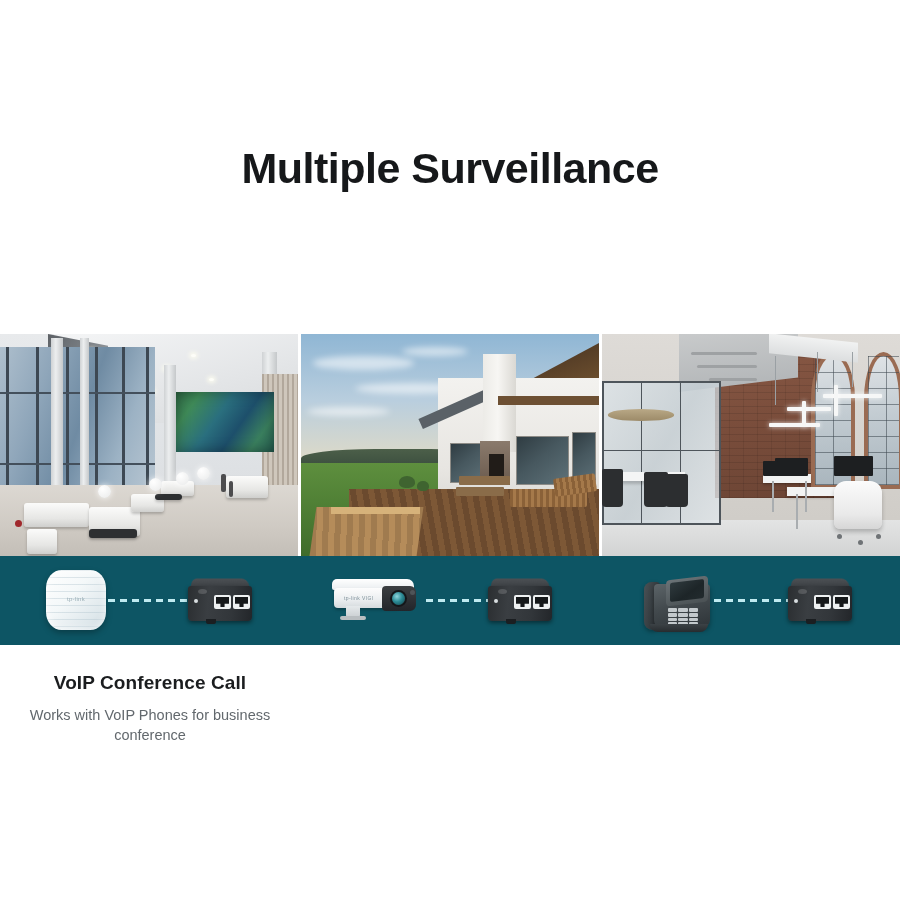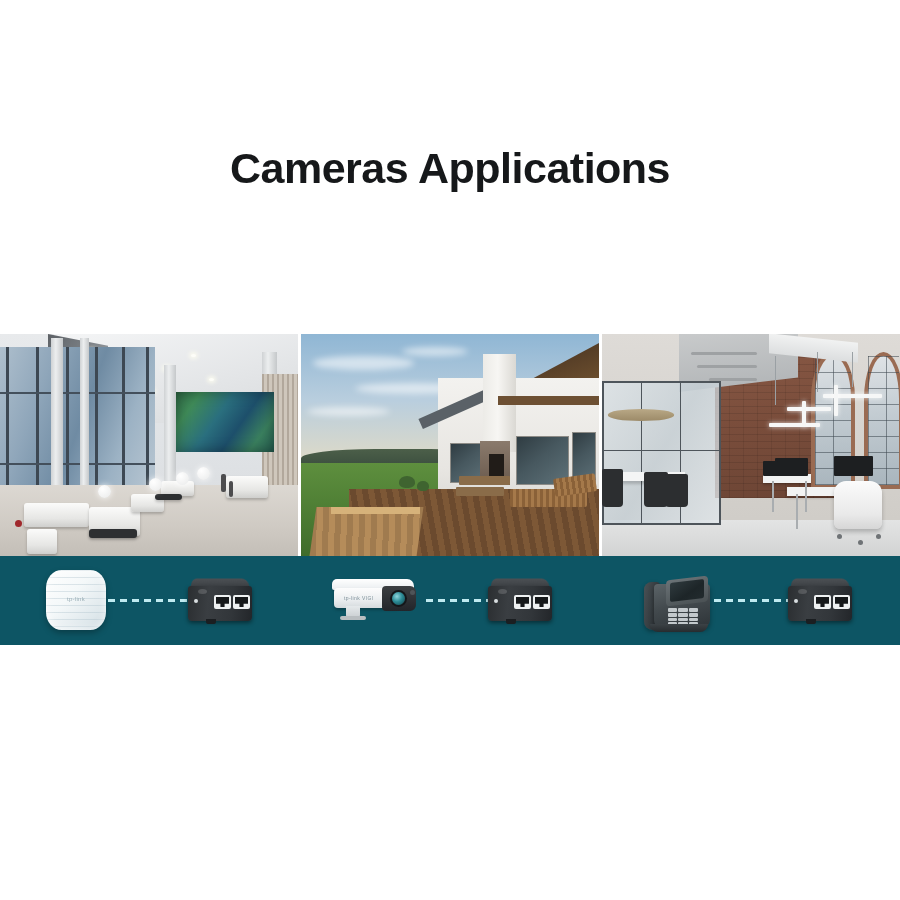--- a/index.html
+++ b/index.html
@@ -462,21 +462,21 @@
     font-size: 14.5px;
     color: #62686d;
     line-height: 20px;
   }
 </style>
 </head>
 <body>
 
 <div id="page">
 
-  <h1 id="page-title">Cameras Applications</h1>
+  <h1 id="page-title">Multiple Surveillance</h1>
 
   <div id="photo-strip">
 
     <div class="photo-panel p1">
       <div class="ceiling"></div>
       <div class="ceiling-edge"></div>
       <div class="downlight" style="left:30%;top:7%"></div>
       <div class="downlight" style="left:44%;top:11%"></div>
       <div class="downlight" style="left:55%;top:15%"></div>
       <div class="downlight" style="left:64%;top:9%"></div>
@@ -684,15 +684,19 @@
         </div>
         <div class="led"></div>
         <div class="port port-a"></div>
         <div class="port port-b"></div>
         <div class="plug-tab"></div>
       </div>
     </div>
   </div>
 
   <div id="captions">
+    <div class="caption-col">
+      <div class="caption-title">VoIP Conference Call</div>
+      <div class="caption-desc">Works with VoIP Phones for business conference</div>
+    </div>
   </div>
 
 </div>
 
 </body></html>

